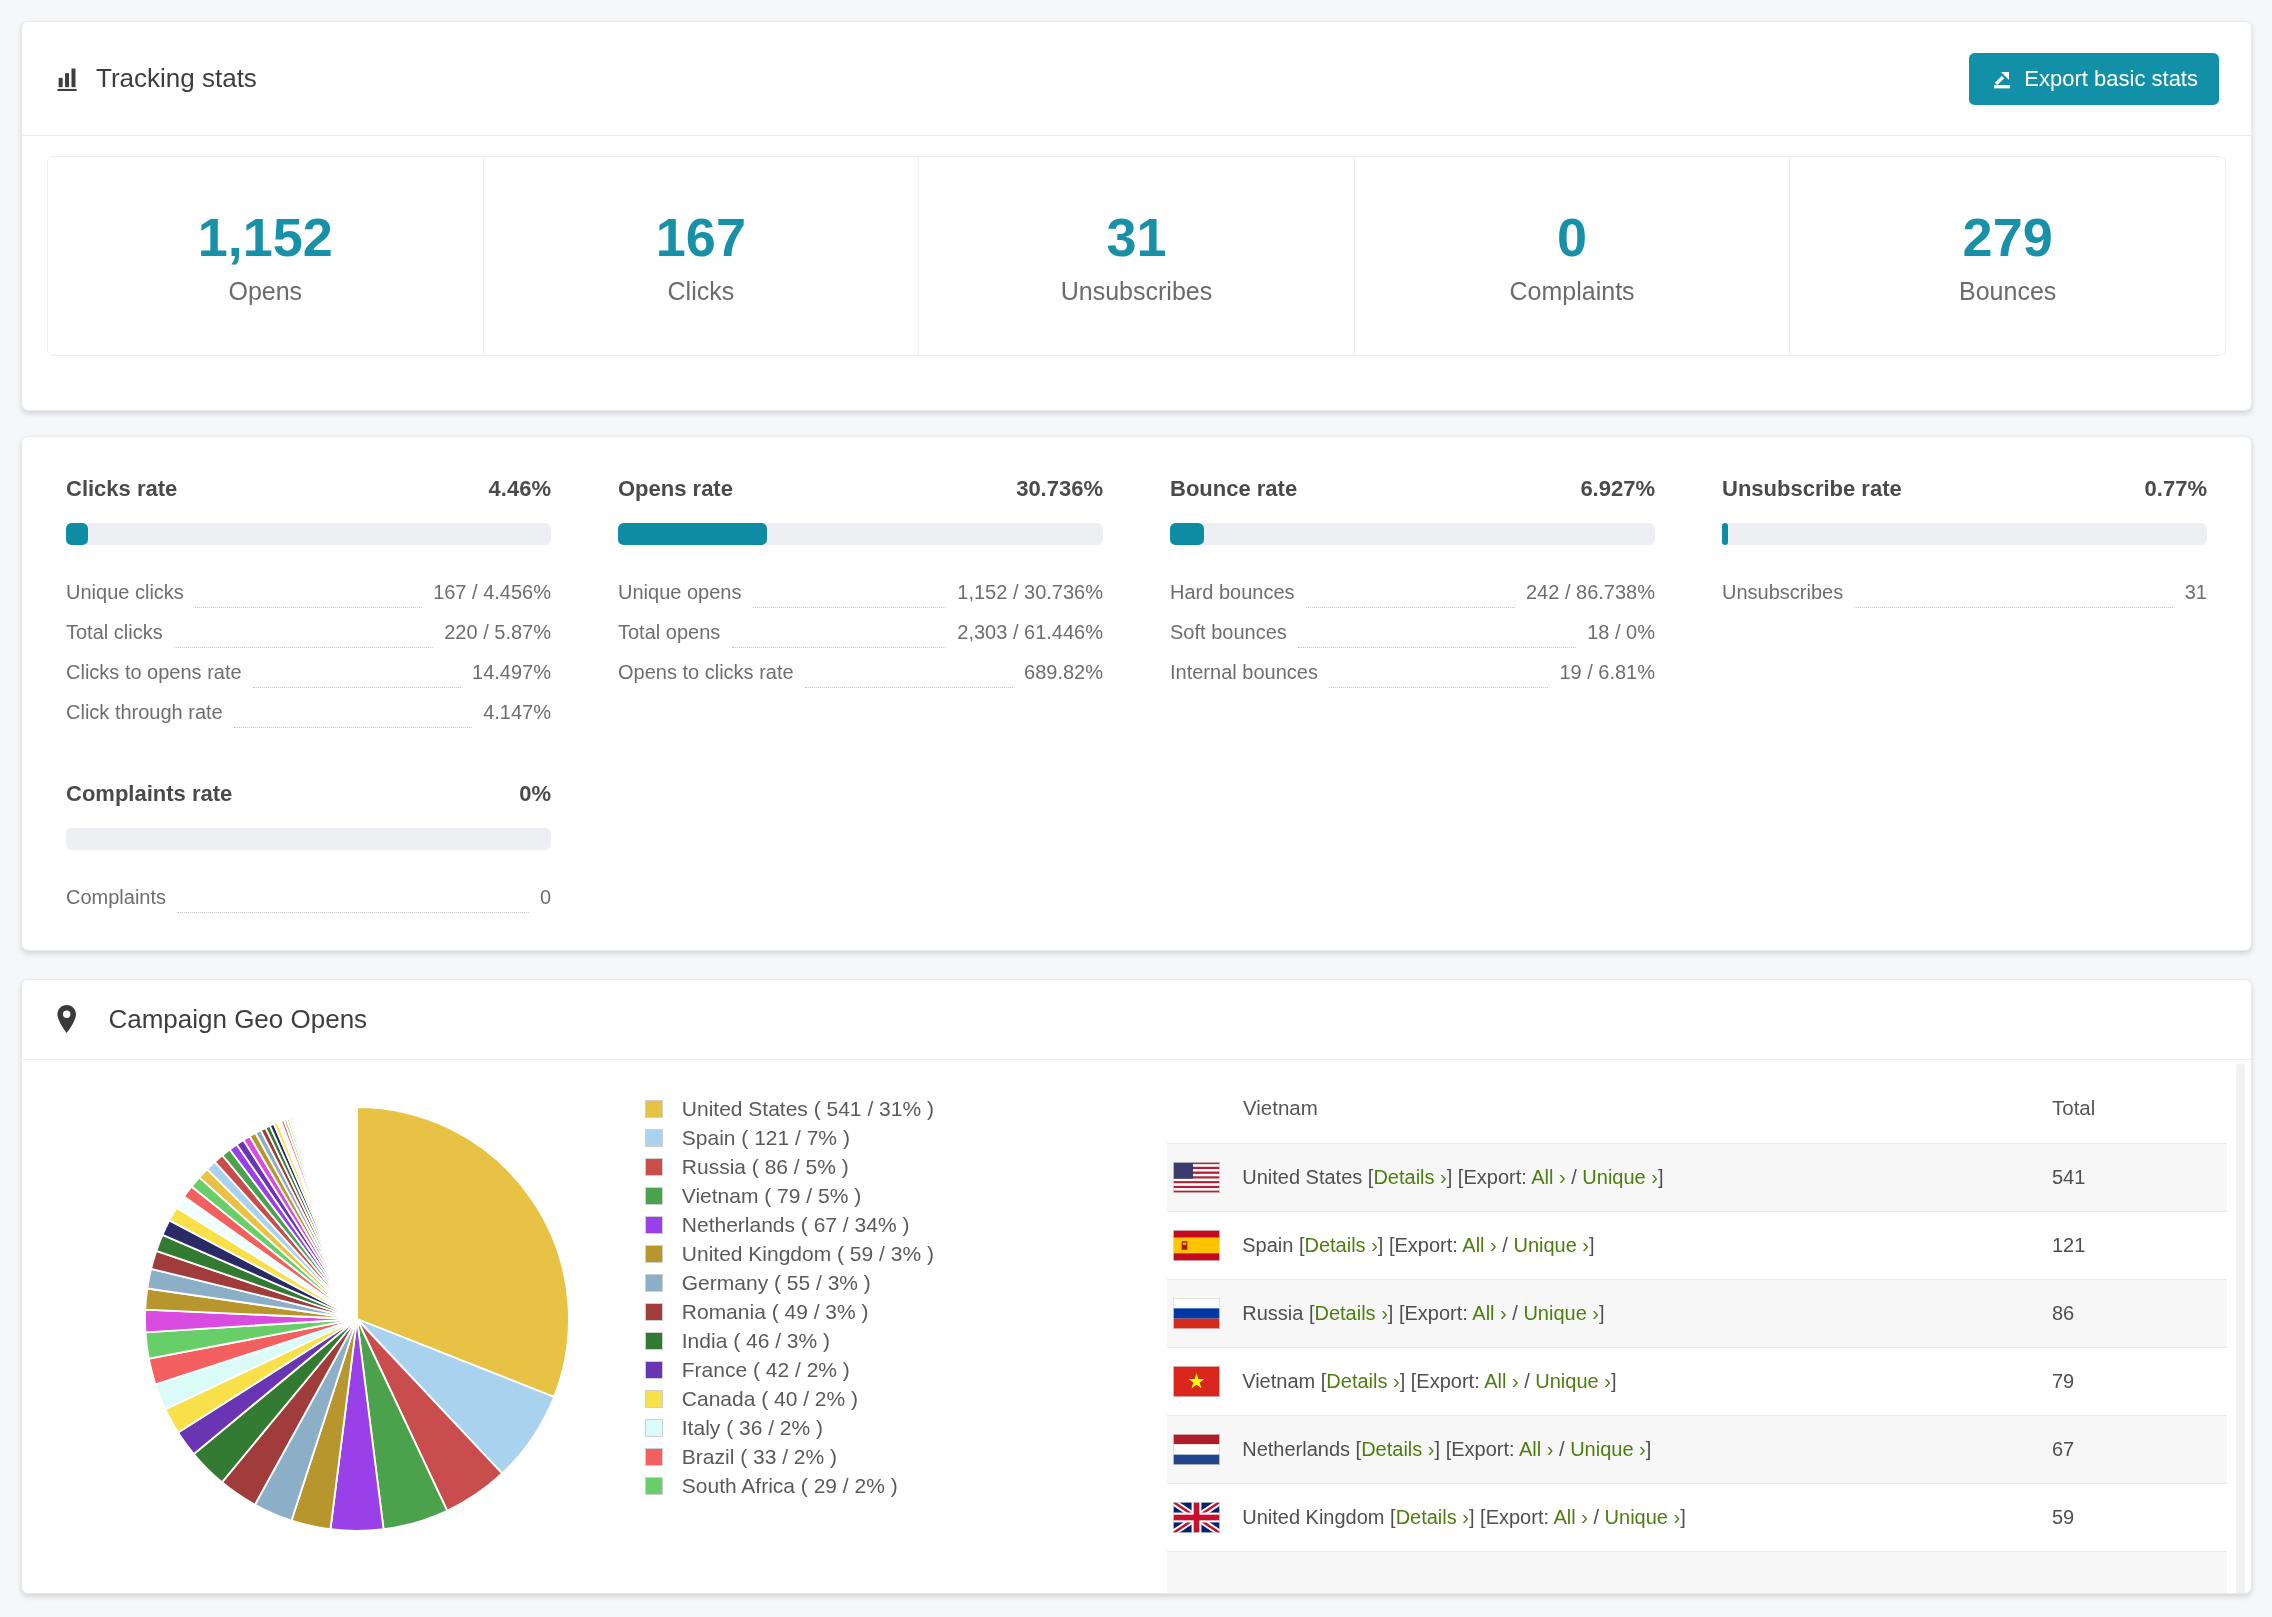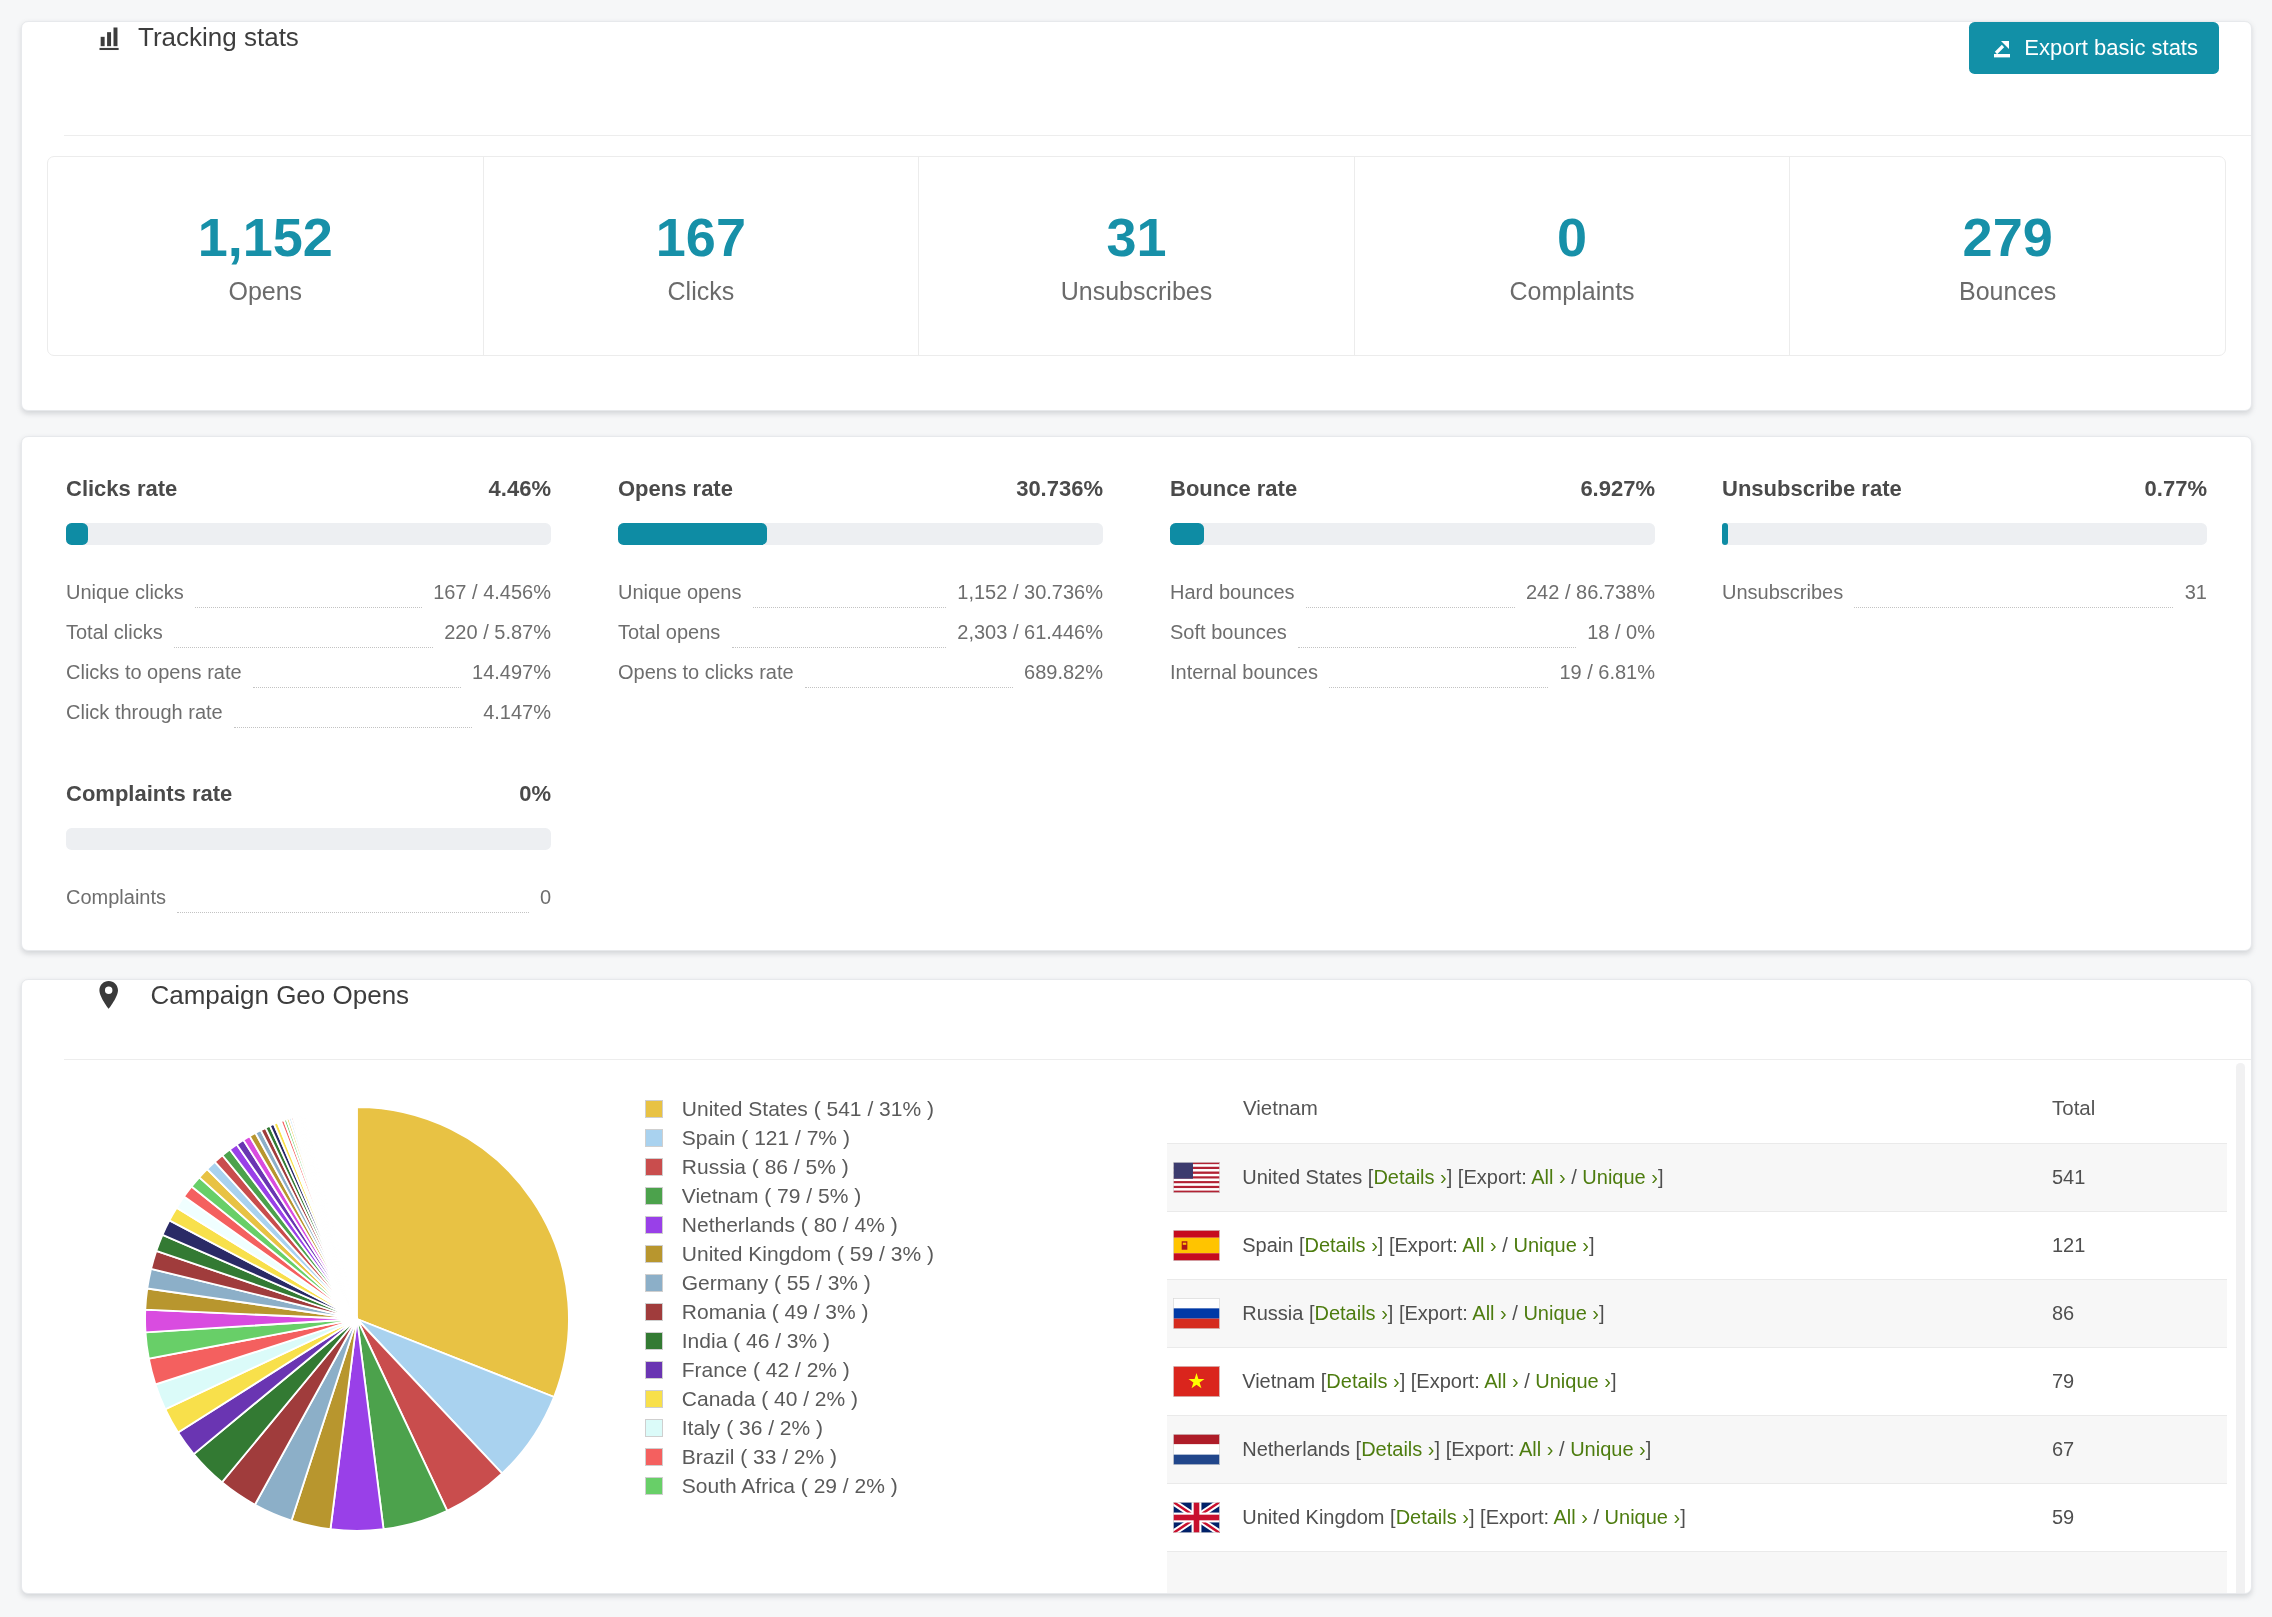--- a/index.html
+++ b/index.html
@@ -14,22 +14,22 @@
     position:relative; margin:0 21px; background:#fff;
     border:1.4px solid #e7e9ec; border-radius:7px;
     box-shadow:0 2.8px 5.6px rgba(100,105,115,.22);
   }
   .panel-tracking { margin-top:21px; height:390px; }
   .panel-rates    { margin-top:25.4px; height:515px; }
   .panel-geo      { margin-top:28px; height:615px; overflow:hidden; }
 
   
   .panel-header {
-    display:flex; justify-content:space-between; align-items:flex-start;
-    height:114px; padding:0 32px; border-bottom:1.4px solid #ededed;margin-left:42px;
+    display:flex; justify-content:space-between; align-items:center;
+    height:114px; padding:0 32px; border-bottom:1.4px solid #ededed;
   }
   .header-left { display:flex; align-items:center; gap:14px; }
   .panel-title { font-size:26px; color:#3d3d3d; font-weight:400; }
   .icon-svg { display:block; }
 
   .export-btn {
     display:flex; align-items:center; gap:10px;
     background:#1290a7; color:#fff; border:none; border-radius:5.6px;
     font-family:inherit; font-size:22px; padding:0 21px; height:52px; cursor:pointer;
   }
@@ -335,21 +335,21 @@
         <li>
           <span class="swatch" style="background:#c94d4d"></span>
                   <span>Russia ( 86 / 5% )</span>
         </li>
         <li>
           <span class="swatch" style="background:#4ca24c"></span>
                   <span>Vietnam ( 79 / 5% )</span>
         </li>
         <li>
           <span class="swatch" style="background:#9940e8"></span>
-                  <span>Netherlands ( 80 / 4% )</span>
+                  <span>Netherlands ( 67 / 34% )</span>
         </li>
         <li>
           <span class="swatch" style="background:#b8962e"></span>
                   <span>United Kingdom ( 59 / 3% )</span>
         </li>
         <li>
           <span class="swatch" style="background:#8cafc8"></span>
                   <span>Germany ( 55 / 3% )</span>
         </li>
         <li>

